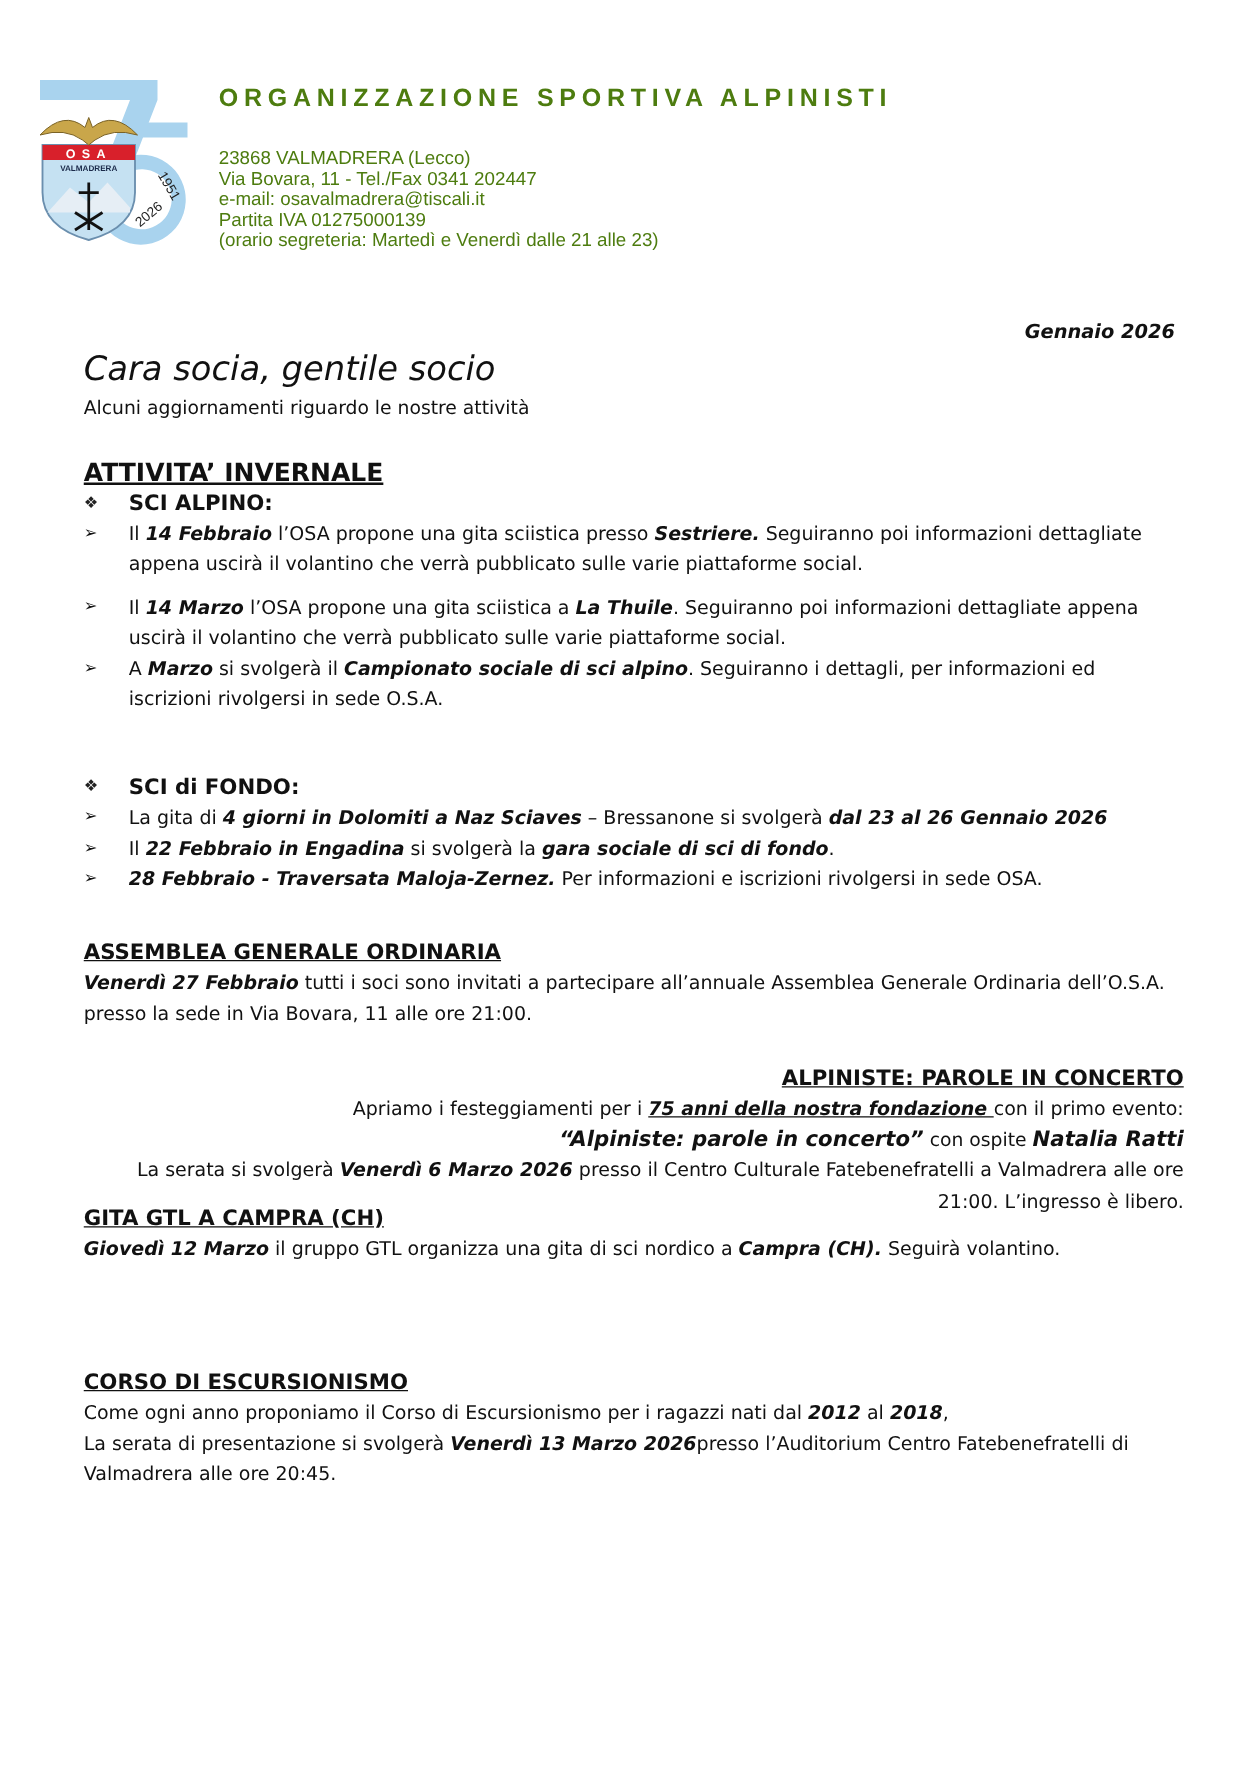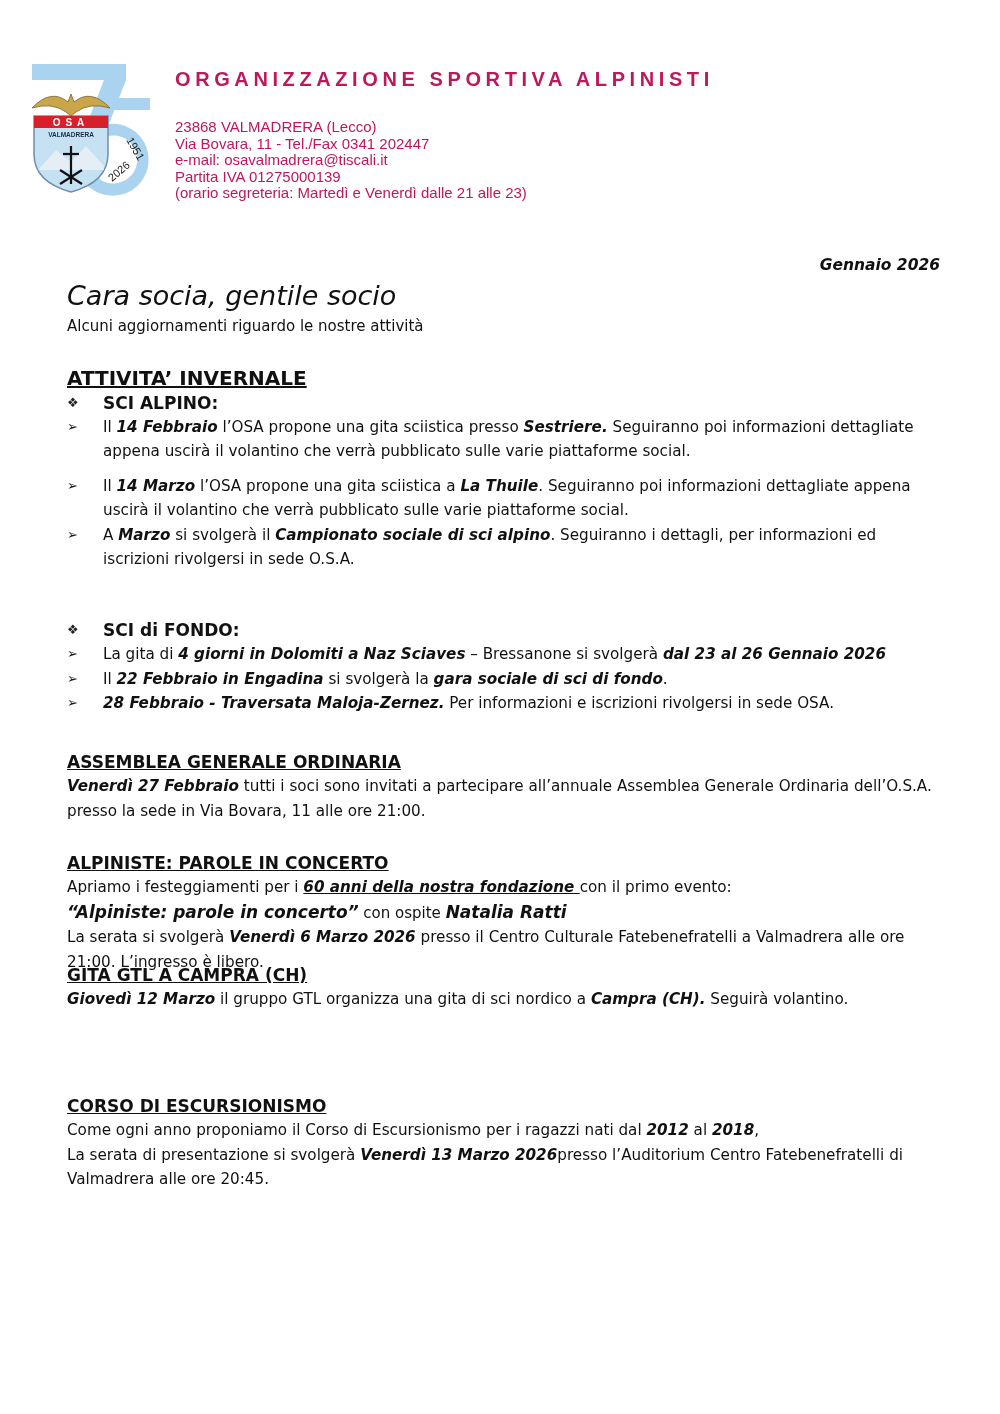--- a/index.html
+++ b/index.html
@@ -1,19 +1,19 @@
 <!DOCTYPE html>
 <html><head>
 <meta charset="utf-8">
 <style>
   html, body { margin: 0; padding: 0; background: #ffffff; }
   body { width: 1000px; height: 1414px; position: relative; overflow: hidden;
          font-family: "Liberation Sans", sans-serif; color: #111; }
   .logo { position: absolute; left: 26px; top: 58px; width: 140px; height: 140px; }
-  .org { position: absolute; left: 175px; top: 68px; color: #be185d; }
+  .org { position: absolute; left: 175px; top: 68px; color: #4d7c0f; }
   .org-title { font-weight: bold; font-size: 20px; letter-spacing: 4.6px; margin: 0; }
   .org-lines { margin-top: 28px; font-size: 15px; line-height: 16.6px; }
   .org-lines div { white-space: nowrap; }
   .doc { font-family: "DejaVu Sans", sans-serif; }
   .date { position: absolute; right: 60px; top: 256px; font-weight: bold; font-style: italic; font-size: 15.5px; }
   .greet { position: absolute; left: 67px; top: 280px; font-style: italic; font-size: 27px; }
   .intro { position: absolute; left: 67px; top: 317px; font-size: 15px; }
   .block { position: absolute; left: 67px; width: 880px; font-size: 15.2px; line-height: 24.5px; }
   .h-main { font-size: 20px; font-weight: bold; text-decoration: underline; }
   .h-sec { font-size: 17px; font-weight: bold; text-decoration: underline; line-height: 24px; }
@@ -109,23 +109,23 @@
       <span class="arrow">➢</span>
       <span><span class="b">28 Febbraio - Traversata Maloja-Zernez.</span><span> Per informazioni e iscrizioni rivolgersi in sede OSA.</span></span>
     </div>
   </div>
 
   <div class="block" style="top:750px;">
     <div class="h-sec">ASSEMBLEA GENERALE ORDINARIA</div>
     <div><span class="b">Venerdì 27 Febbraio</span><span> tutti i soci sono invitati a partecipare all’annuale Assemblea Generale Ordinaria dell’O.S.A. presso la sede in Via Bovara, 11 alle ore 21:00.</span></div>
   </div>
 
-  <div class="block" style="top:851px;">
+  <div class="block" style="top:851px;text-align:right;">
     <div class="h-sec">ALPINISTE: PAROLE IN CONCERTO</div>
-    <div><span>Apriamo i festeggiamenti per i </span><span class="b u">60 anni della nostra fondazione </span><span>con il primo evento:</span></div>
+    <div><span>Apriamo i festeggiamenti per i </span><span class="b u">75 anni della nostra fondazione </span><span>con il primo evento:</span></div>
     <div class="quote-line"><span class="b"> “Alpiniste: parole in concerto”</span><span class="sm"> con ospite </span><span class="b">Natalia Ratti</span></div>
     <div><span>La serata si svolgerà </span><span class="b">Venerdì 6 Marzo 2026</span><span> presso il Centro Culturale Fatebenefratelli a Valmadrera alle ore 21:00. L’ingresso è libero.</span></div>
   </div>
 
   <div class="block" style="top:963px;">
     <div class="h-sec">GITA GTL A CAMPRA (CH)</div>
     <div><span class="b">Giovedì 12 Marzo</span><span> il gruppo GTL organizza una gita di sci nordico a </span><span class="b">Campra (CH).</span><span>  Seguirà volantino.</span></div>
   </div>
 
   <div class="block" style="top:1094px;">

